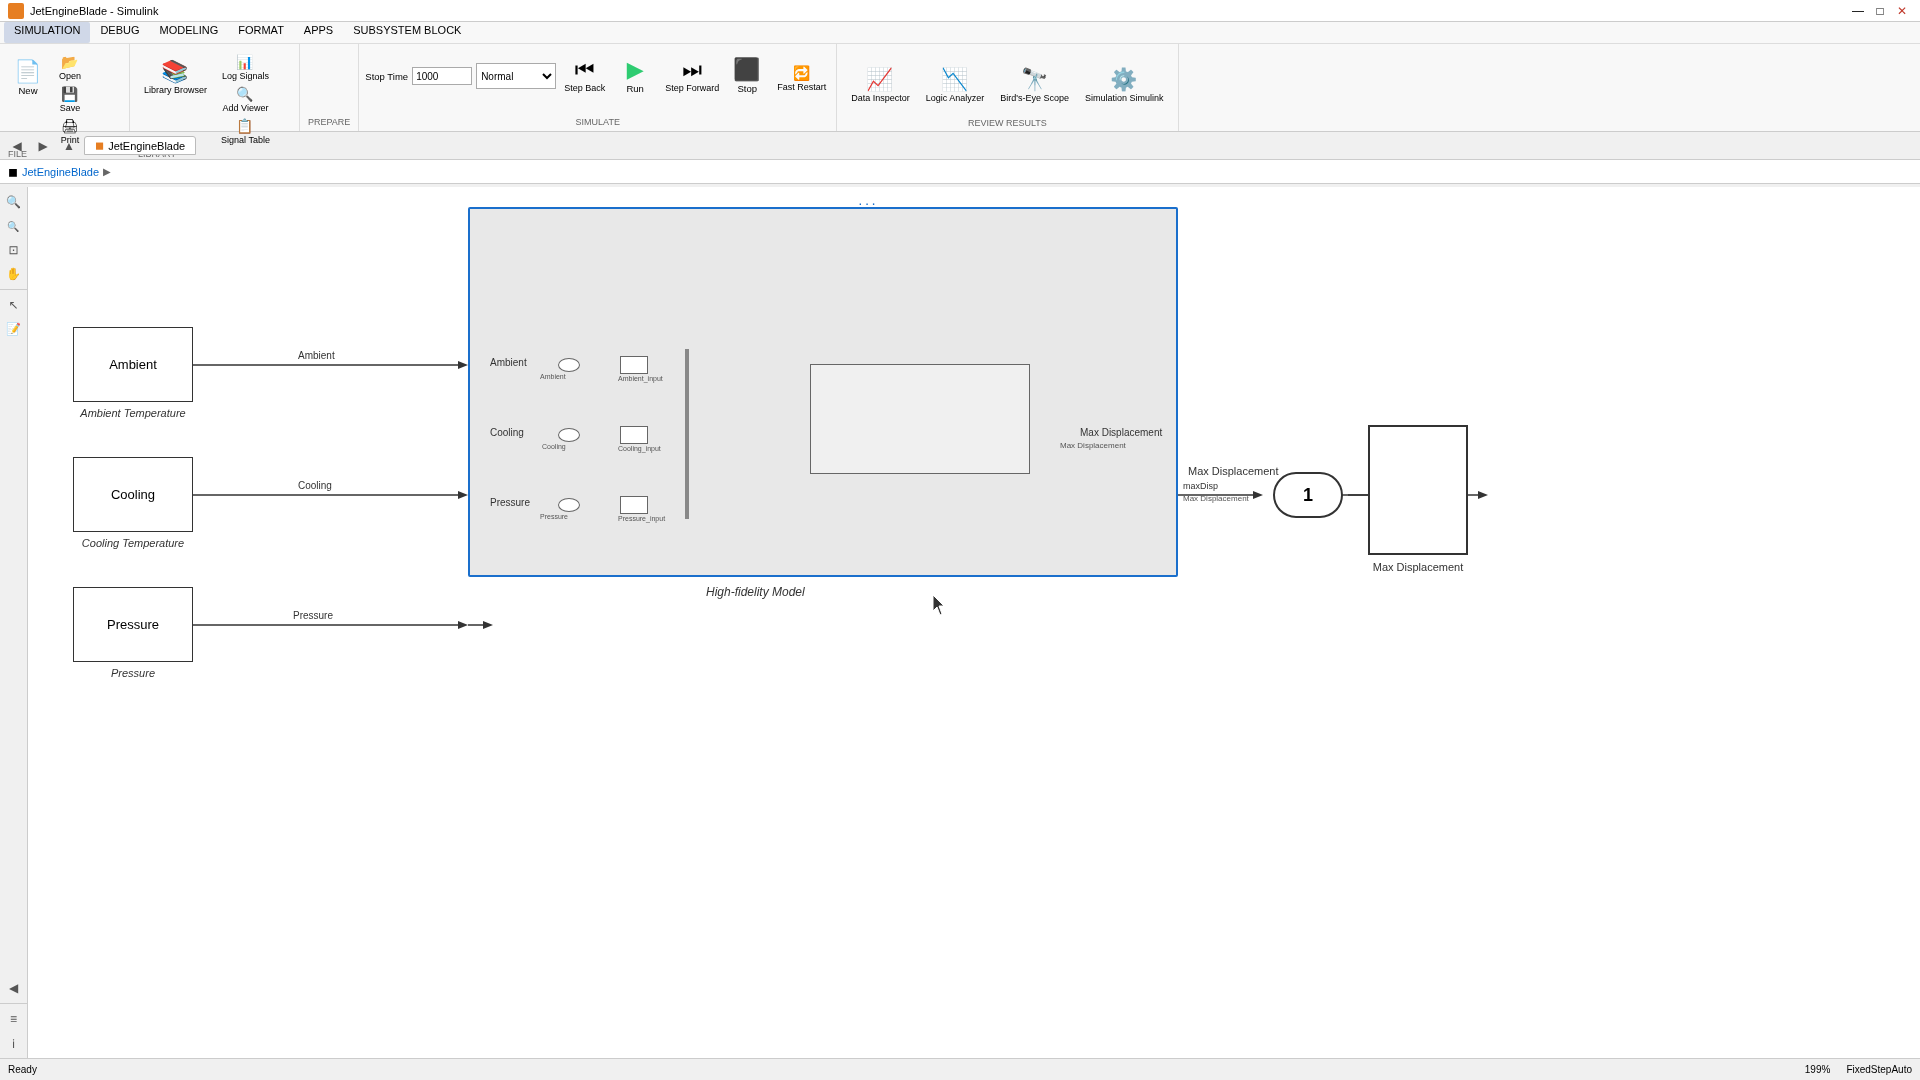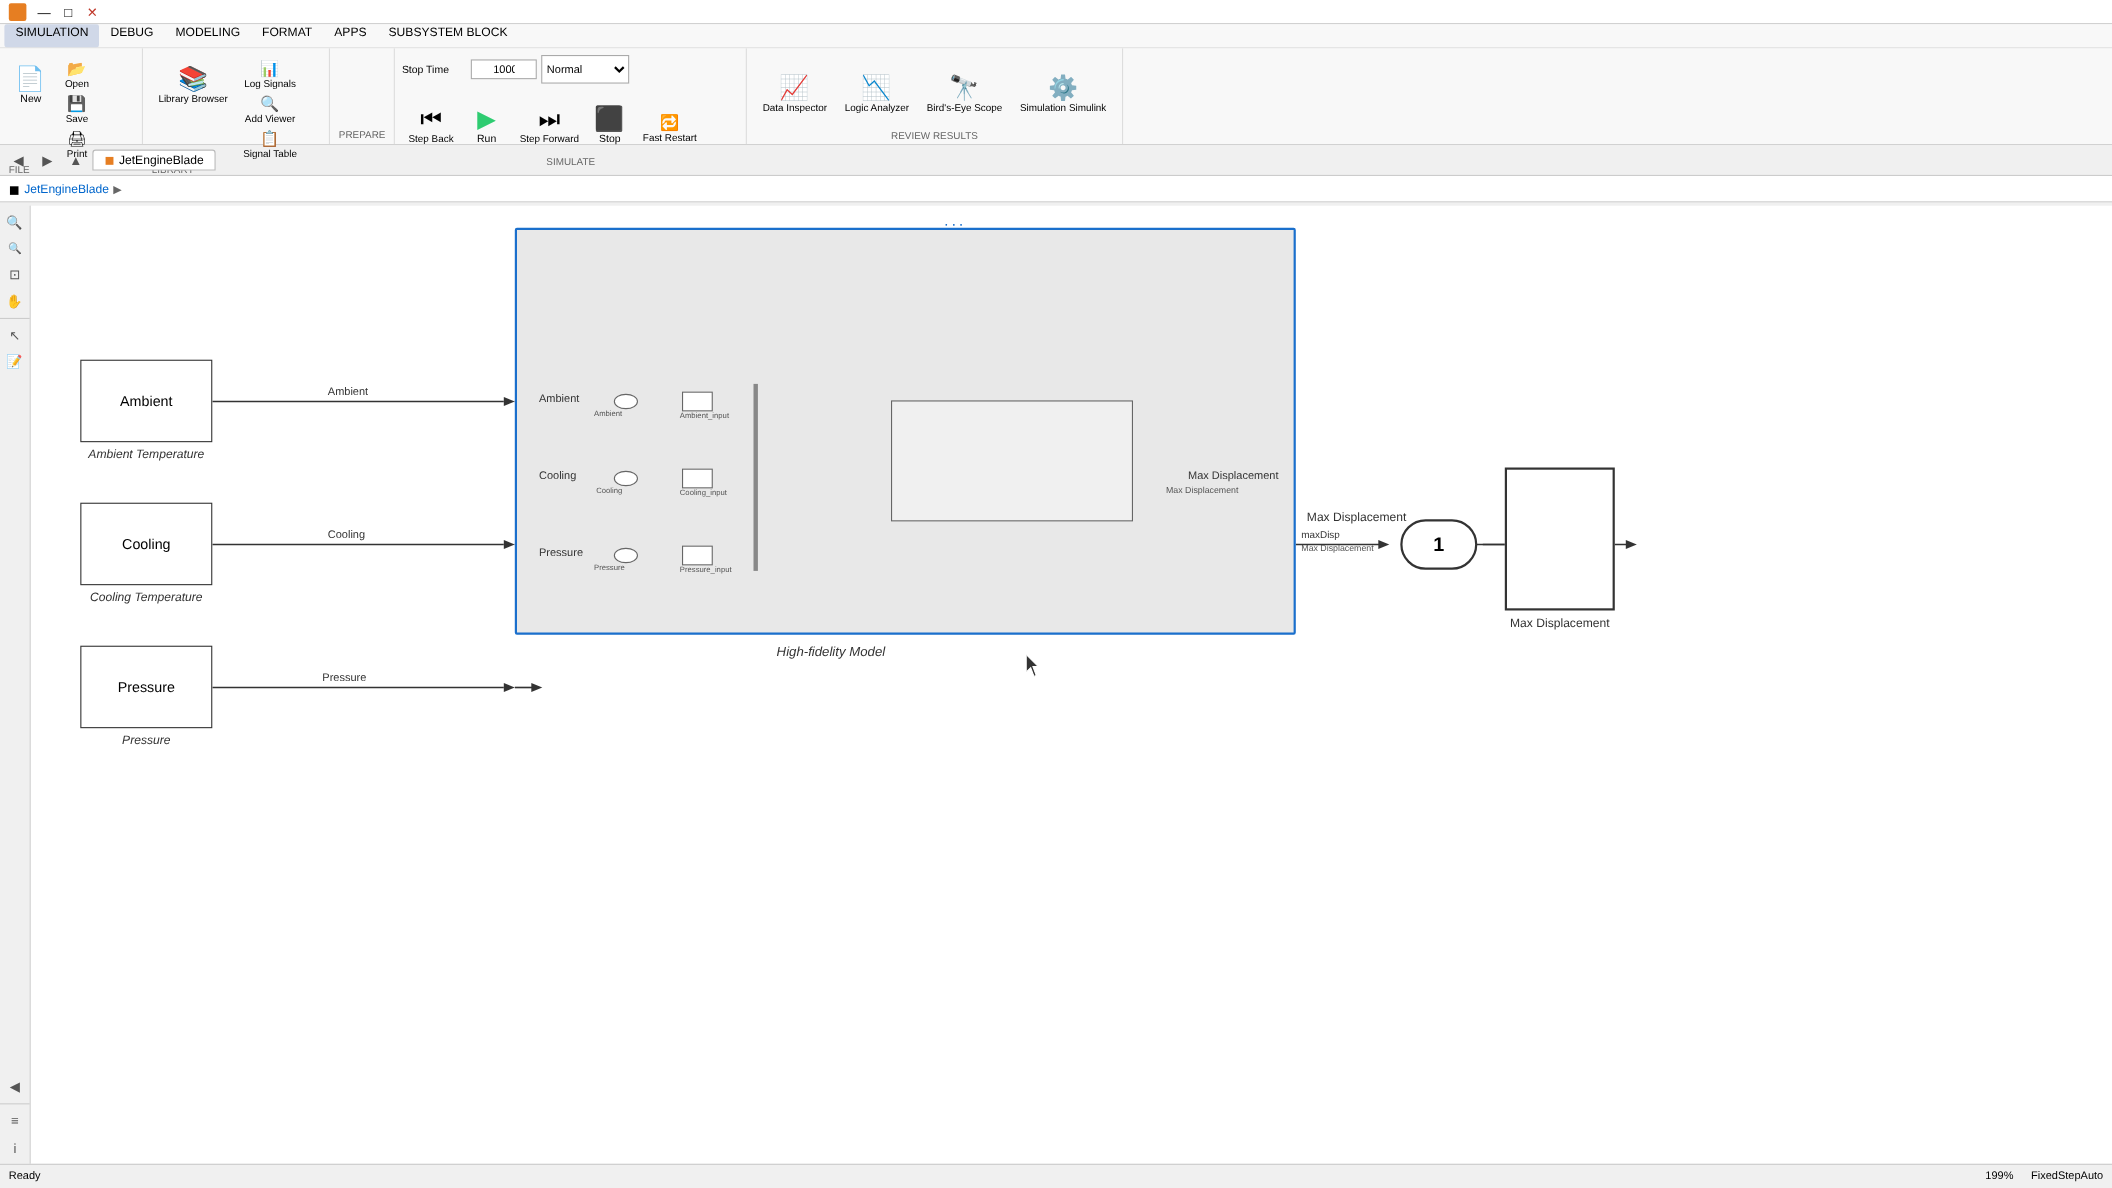--- a/index.html
+++ b/index.html
@@ -78,24 +78,23 @@
       min-width: 36px;
     }
     .ribbon-btn-small .icon { font-size: 14px; }
 
     .ribbon-col { display: flex; flex-direction: column; height: 100%; padding: 4px; justify-content: space-around; border-right: 1px solid #e0e0e0; }
     .stop-time-row { display: flex; align-items: center; gap: 4px; }
     .stop-time-input {
       width: 60px;
       height: 18px;
       border: 1px solid #aaa;
-      padding: 1px 19px;
+      padding: 1px 3px;
       font-size: 10px;
       background: #fff;
-      margin-left: 16px;
     }
     .normal-select {
       width: 80px;
       height: 26px;
       border: 1px solid #aaa;
       font-size: 10px;
       background: #fff;
     }
 
     
@@ -269,20 +268,21 @@
       height: 20px;
       pointer-events: none;
       z-index: 100;
     }
   </style>
 </head>
 <body>
 
 <div class="title-bar">
   <div class="title-bar-icon"></div>
+  <span class="title-bar-text">JetEngineBlade - Simulink</span>
   <div class="title-bar-controls">
     <div class="title-bar-btn">—</div>
     <div class="title-bar-btn">□</div>
     <div class="title-bar-btn" style="color:#c0392b;">✕</div>
   </div>
 </div>
 
 <div class="menu-bar">
   <div class="menu-item active">SIMULATION</div>
   <div class="menu-item">DEBUG</div>
@@ -340,21 +340,21 @@
       </div>
     </div>
     <div class="ribbon-section-label">LIBRARY</div>
   </div>
 
   <div class="ribbon-col" style="padding:4px 8px; min-width:30px; border-right:1px solid #ddd; justify-content:flex-end;">
     <div class="ribbon-section-label">PREPARE</div>
   </div>
 
   <div class="ribbon-col" style="padding:4px 6px; min-width:320px; border-right:1px solid #ddd;">
-    <div style="display:flex;flex-direction:column;gap:12px;padding-top:2px;">
+    <div style="display:flex;flex-direction:row;gap:2px;padding-top:2px;">
       <div class="stop-time-row">
         <span style="font-size:9.5px;">Stop Time</span>
         <input class="stop-time-input" type="text" value="1000" style="">
         <select class="normal-select">
           <option>Normal</option>
           <option>Accelerator</option>
           <option>Rapid Accelerator</option>
         </select>
       </div>
       <div style="display:flex;align-items:center;gap:2px;">

